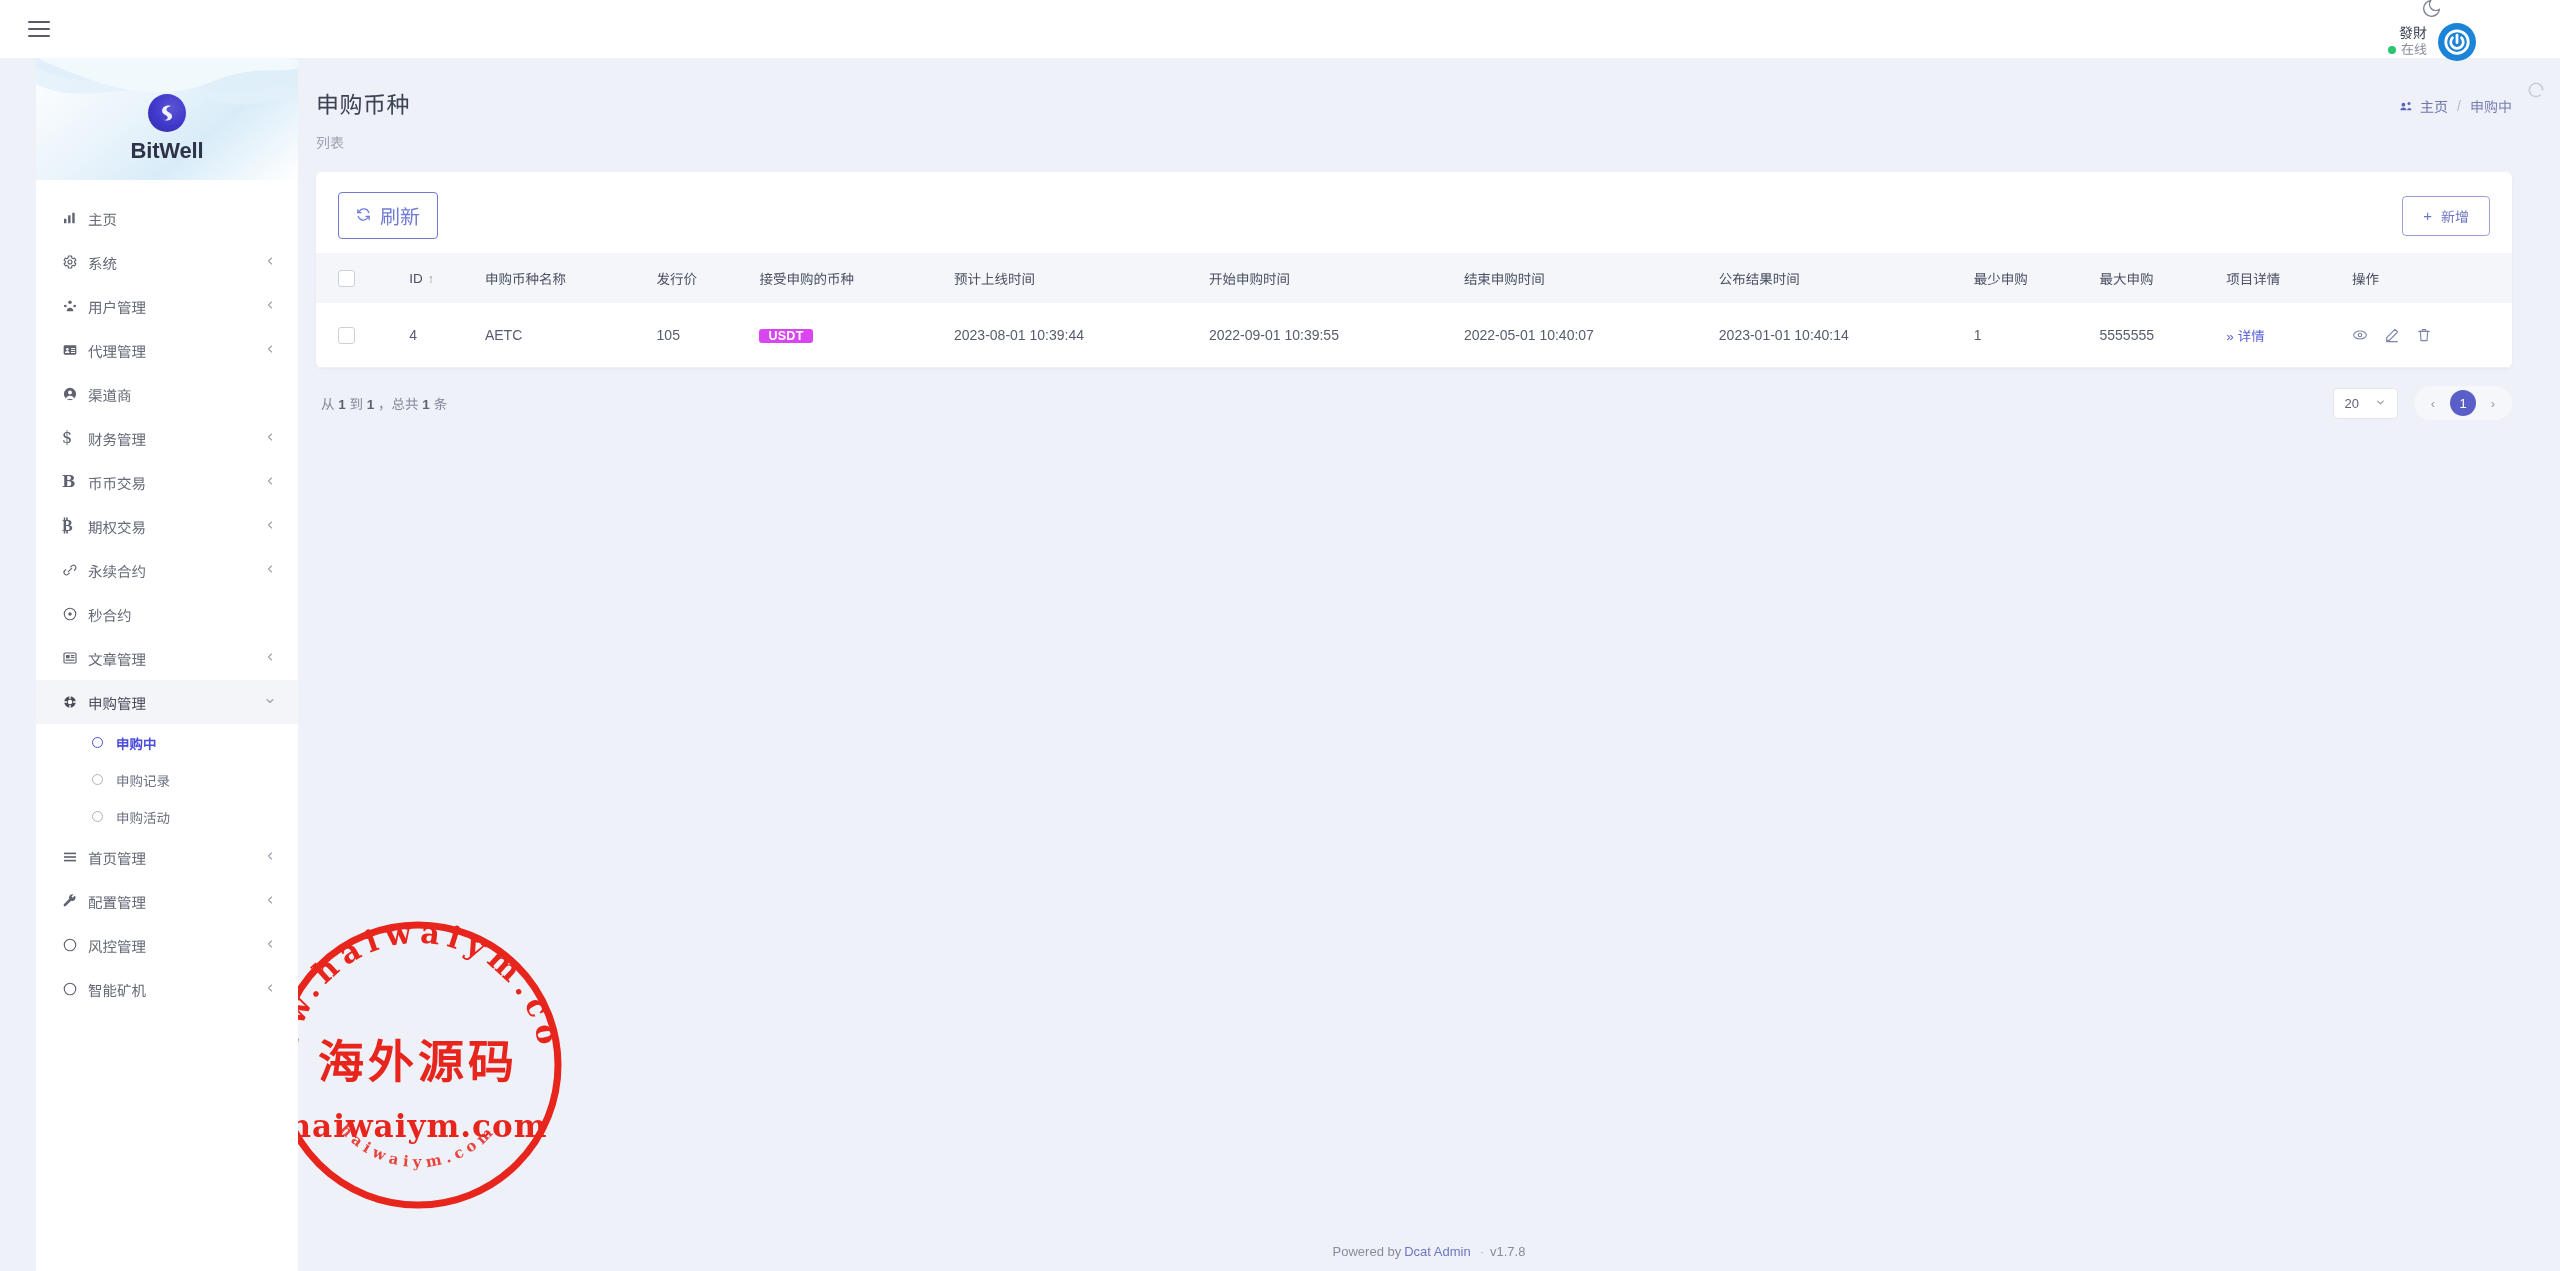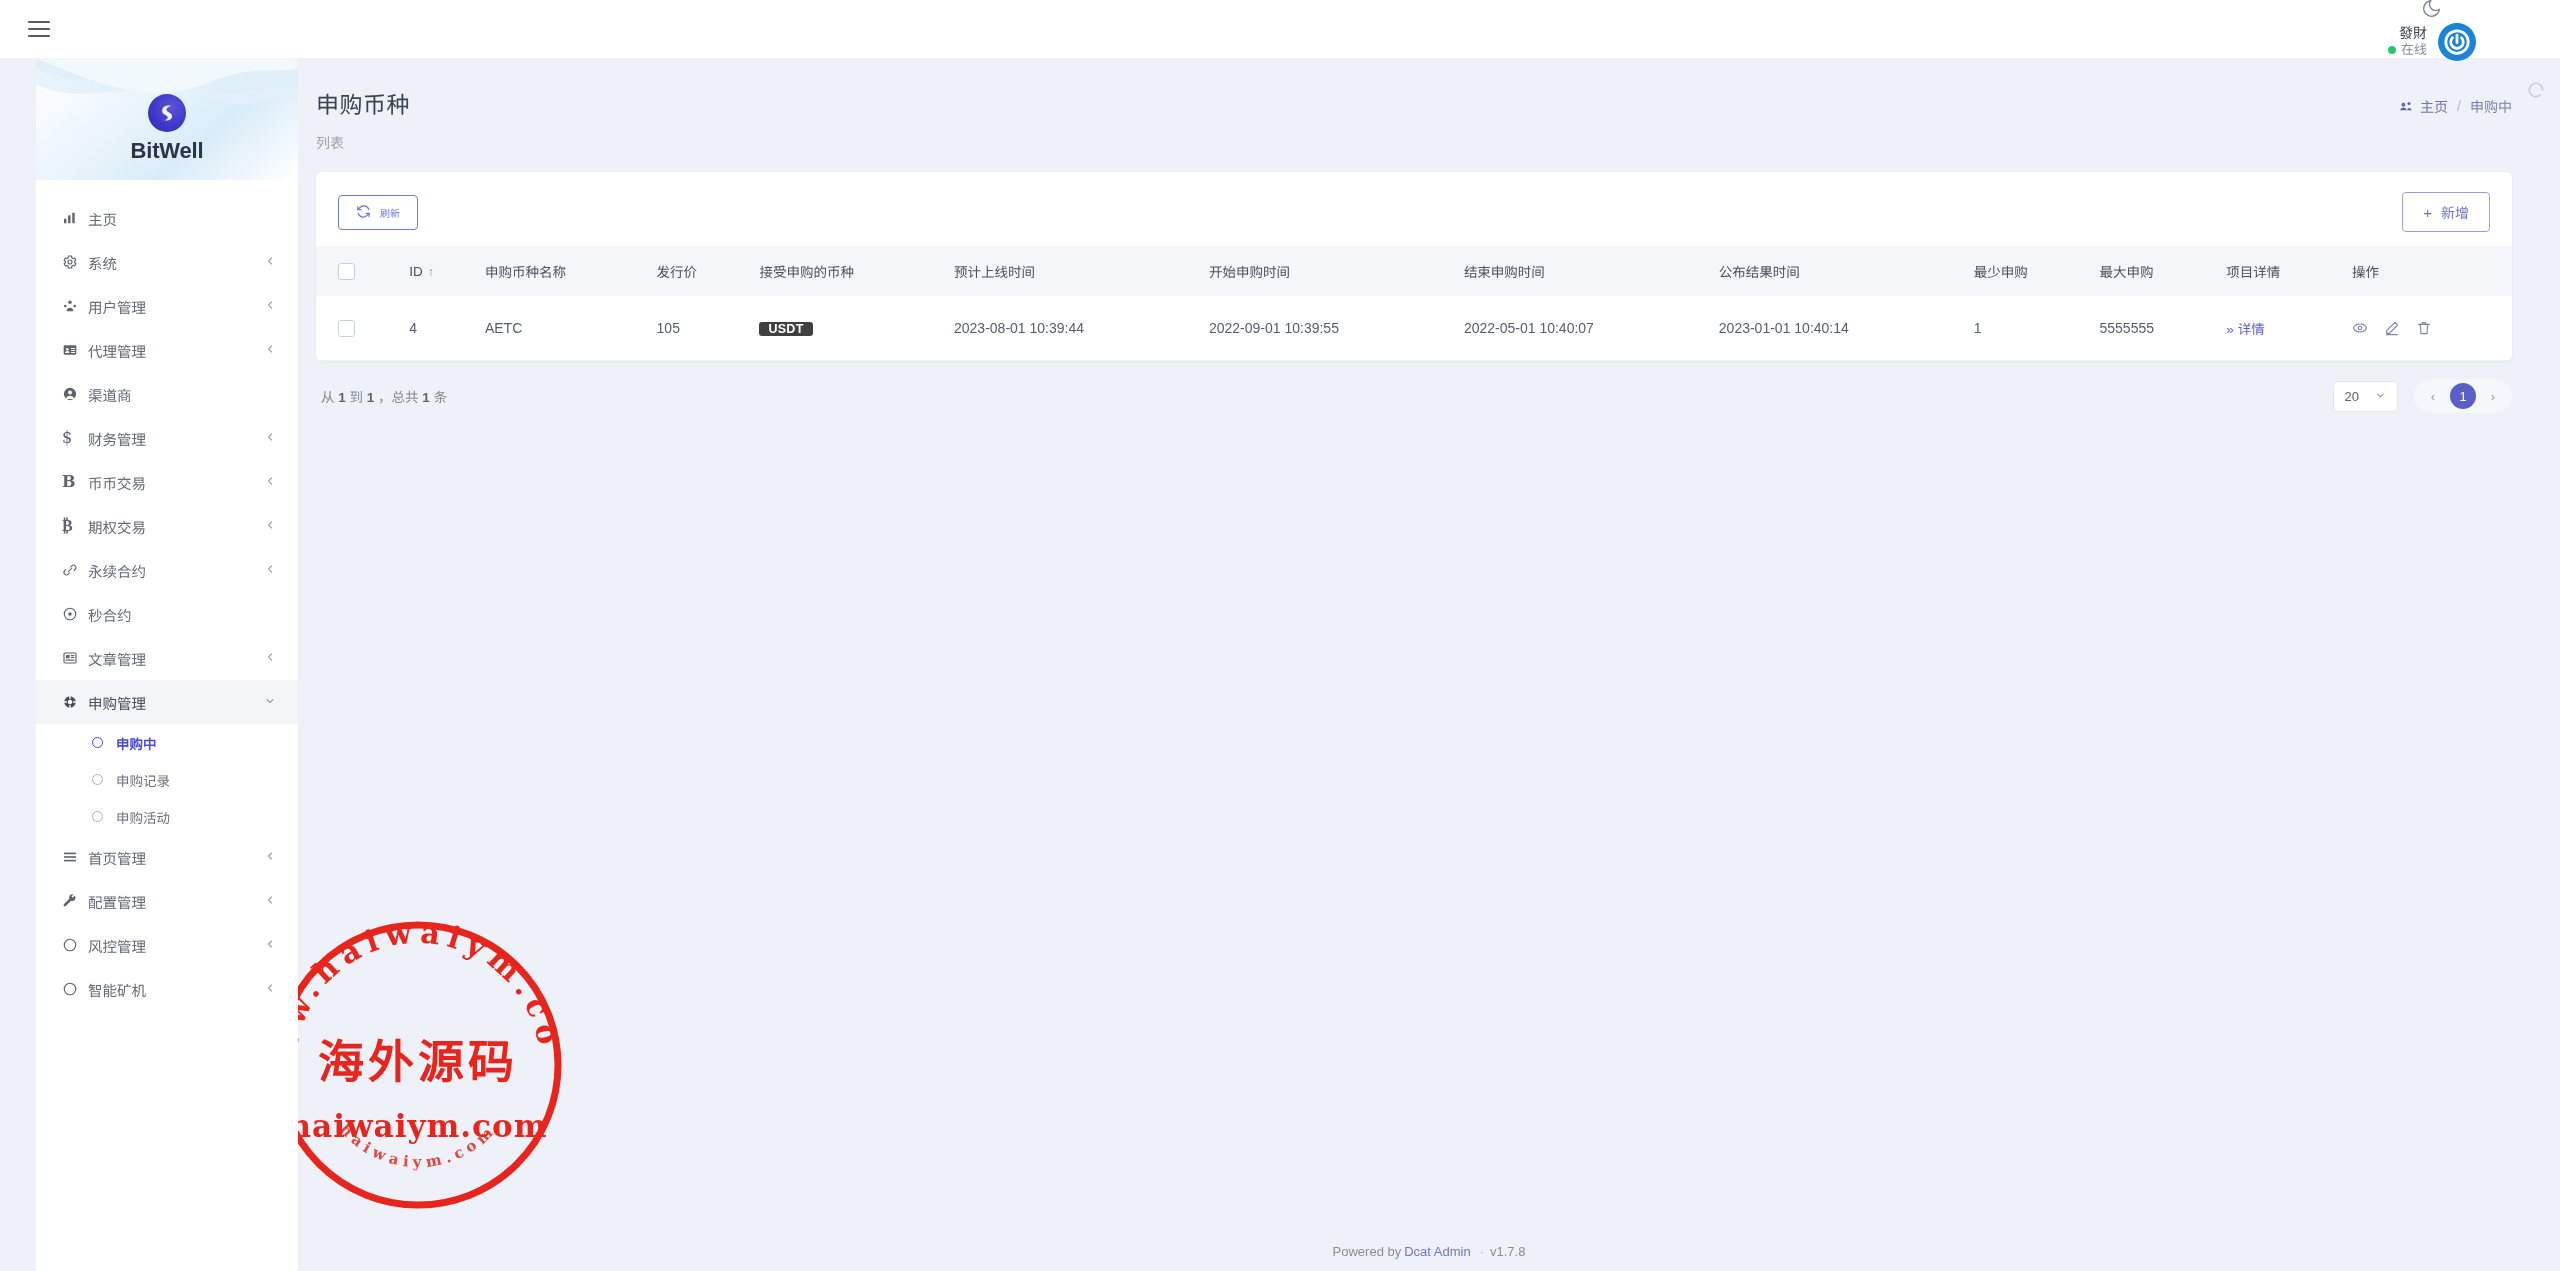--- a/index.html
+++ b/index.html
@@ -111,21 +111,21 @@
     background: #ffffff;
     border-radius: 6px;
     box-shadow: 0 1px 3px rgba(50,60,90,0.06);
     padding: 0;
   }
   .card-toolbar { display: flex; align-items: center; justify-content: space-between;
     padding: 20px 22px 14px 22px; }
   .btn-refresh {
     display: inline-flex; align-items: center; gap: 9px;
     border: 1px solid #6f7bd6; color: #6f7bd6; background: #fff;
-    border-radius: 4px; padding: 8px 17px; font-size: 10px; cursor: pointer;
+    border-radius: 4px; padding: 8px 17px; font-size: 20px; cursor: pointer;
   }
   .btn-refresh svg { width: 15px; height: 15px; }
   .btn-add {
     display: inline-flex; align-items: center; gap: 9px;
     border: 1px solid #9aa0cf; color: #6f75c4; background: #fff;
     border-radius: 4px; padding: 9px 20px; font-size: 14px; cursor: pointer;
   }
   .btn-add .plus { font-size: 15px; line-height: 1; }
 
   table { width: 100%; border-collapse: collapse; }
@@ -139,21 +139,21 @@
     color: #565d6e; font-size: 14px; padding: 22px 10px;
     border-bottom: 1px solid #f0f1f5; white-space: nowrap;
   }
   tbody td:first-child { padding-left: 22px; }
   .chk {
     width: 17px; height: 17px; border: 1.5px solid #ccd0da; border-radius: 3px;
     background: #fff; display: inline-block; cursor: pointer; vertical-align: middle;
   }
   .sort-arrow { color: #8a90a0; margin-left: 5px; font-size: 12px; }
   .badge-usdt {
-    display: inline-block; background: #404040; color: #fff;
+    display: inline-block; background: #d946ef; color: #fff;
     border-radius: 3px; padding: 0 9px; font-size: 12.5px; font-weight: bold;
     letter-spacing: 0.3px;
   }
   .link-detail { color: #5a62d8; font-size: 13.5px; cursor: pointer; }
   .link-detail .chev { margin-right: 4px; }
   .actions { display: flex; align-items: center; gap: 16px; }
   .act-ico { color: #7d84a8; cursor: pointer; display: inline-flex; }
   .act-ico svg { width: 16px; height: 16px; display: block; }
   .pager-row { display: flex; align-items: center; justify-content: space-between;
     margin: 18px 48px 0 18px; }

